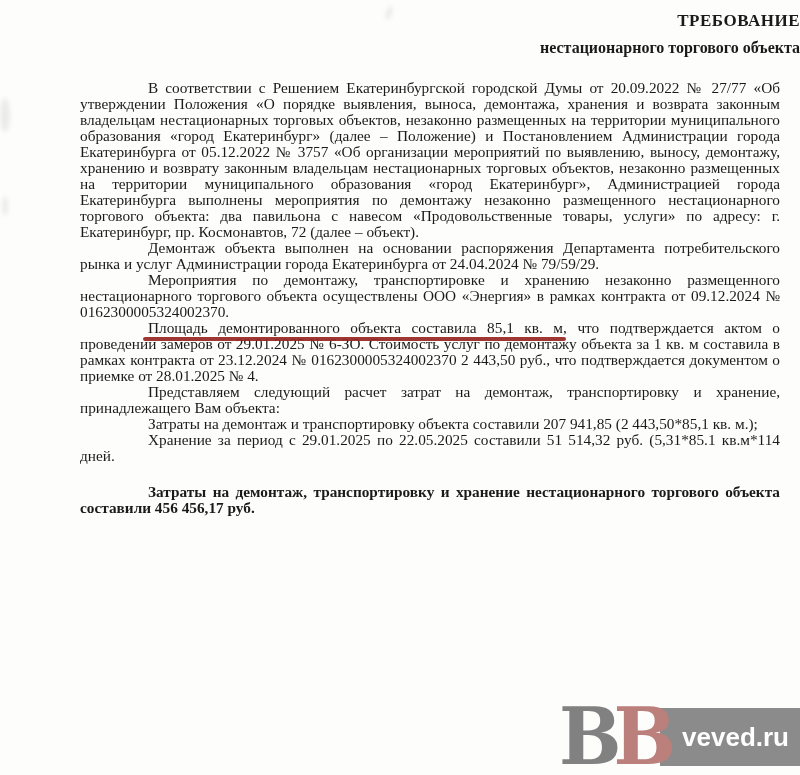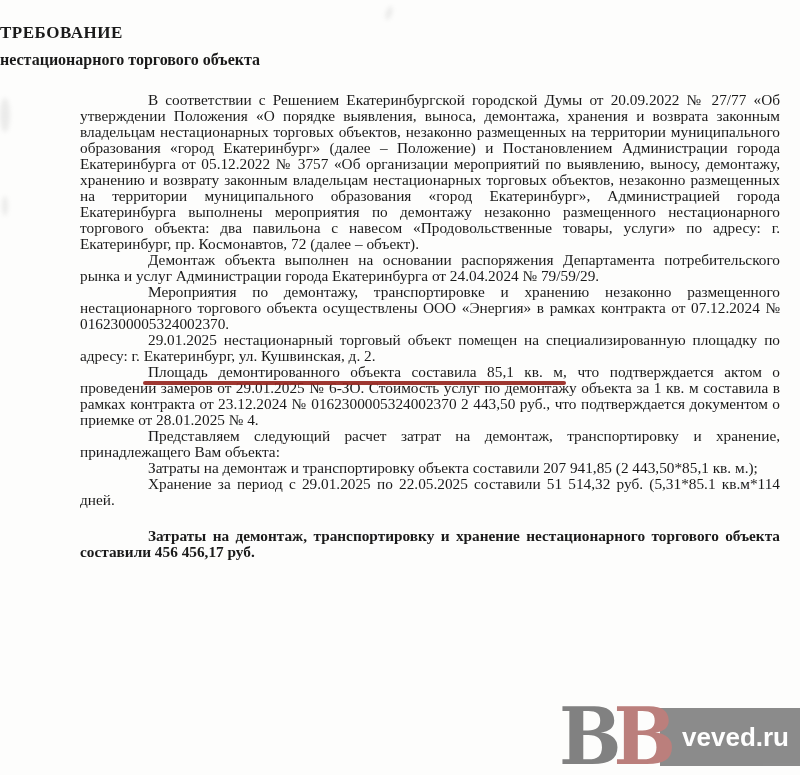--- a/index.html
+++ b/index.html
@@ -24,22 +24,22 @@
     opacity: 0.18;
     border-radius: 50%;
     filter: blur(2px);
     pointer-events: none;
   }
   .artifact-top { left: 386px; top: 6px; width: 6px; height: 14px; transform: rotate(18deg); }
   .artifact-left1 { left: 0px; top: 98px; width: 10px; height: 34px; }
   .artifact-left2 { left: 2px; top: 196px; width: 6px; height: 20px; }
 
   .title-block {
-    padding-top: 22px;
-    text-align: left;
+    padding-top: 10px;
+    text-align: right;
     font-weight: bold;
     line-height: 21px;
   }
   .doc-title {
     font-size: 17px;
     letter-spacing: 0.5px;
     margin: 0 0 6px 0;
   }
   .doc-subtitle {
     font-size: 16px;
@@ -117,22 +117,21 @@
   <span class="scan-artifact artifact-left2"></span>
 
   <div class="title-block">
     <div class="doc-title">ТРЕБОВАНИЕ</div>
     <div class="doc-subtitle">нестационарного торгового объекта</div>
   </div>
 
   <div class="body-text">
     <p>В соответствии с Решением Екатеринбургской городской Думы от 20.09.2022 № 27/77 «Об утверждении Положения «О порядке выявления, выноса, демонтажа, хранения и возврата законным владельцам нестационарных торговых объектов, незаконно размещенных на территории муниципального образования «город Екатеринбург» (далее – Положение) и Постановлением Администрации города Екатеринбурга от 05.12.2022 № 3757 «Об организации мероприятий по выявлению, выносу, демонтажу, хранению и возврату законным владельцам нестационарных торговых объектов, незаконно размещенных на территории муниципального образования «город Екатеринбург», Администрацией города Екатеринбурга выполнены мероприятия по демонтажу незаконно размещенного нестационарного торгового объекта: два павильона с навесом «Продовольственные товары, услуги» по адресу: г. Екатеринбург, пр. Космонавтов, 72 (далее – объект).</p>
     <p>Демонтаж объекта выполнен на основании распоряжения Департамента потребительского рынка и услуг Администрации города Екатеринбурга от 24.04.2024 № 79/59/29.</p>
-    <p>Мероприятия по демонтажу, транспортировке и хранению незаконно размещенного нестационарного торгового объекта осуществлены ООО «Энергия» в рамках контракта от 07.12.2024 № 0162300005324002370.</p>
-    <p>29.01.2025 нестационарный торговый объект помещен на специализированную площадку по адресу: г. Екатеринбург, ул. Кушвинская, д. 2.</p>
+    <p>Мероприятия по демонтажу, транспортировке и хранению незаконно размещенного нестационарного торгового объекта осуществлены ООО «Энергия» в рамках контракта от 09.12.2024 № 0162300005324002370.</p>
     <p><span class="underline-marked">Площадь демонтированного объекта составила 85,1 кв. м</span><span>, что подтверждается актом о проведении замеров от 29.01.2025 № 6-ЗО. Стоимость услуг по демонтажу объекта за 1 кв. м составила в рамках контракта от 23.12.2024 № 0162300005324002370 2 443,50 руб., что подтверждается документом о приемке от 28.01.2025 № 4.</span></p>
     <p>Представляем следующий расчет затрат на демонтаж, транспортировку и хранение, принадлежащего Вам объекта:</p>
     <p>Затраты на демонтаж и транспортировку объекта составили 207 941,85 (2 443,50*85,1 кв. м.);</p>
     <p>Хранение за период с 29.01.2025 по 22.05.2025 составили 51 514,32 руб. (5,31*85.1 кв.м*114 дней.</p>
     <p class="para-bold">Затраты на демонтаж, транспортировку и хранение нестационарного торгового объекта составили 456 456,17 руб.</p>
   </div>
 
   <div class="watermark">
     <span class="wm-letter wm-letter-1">B</span>
     <span class="wm-letter wm-letter-2">B</span>

